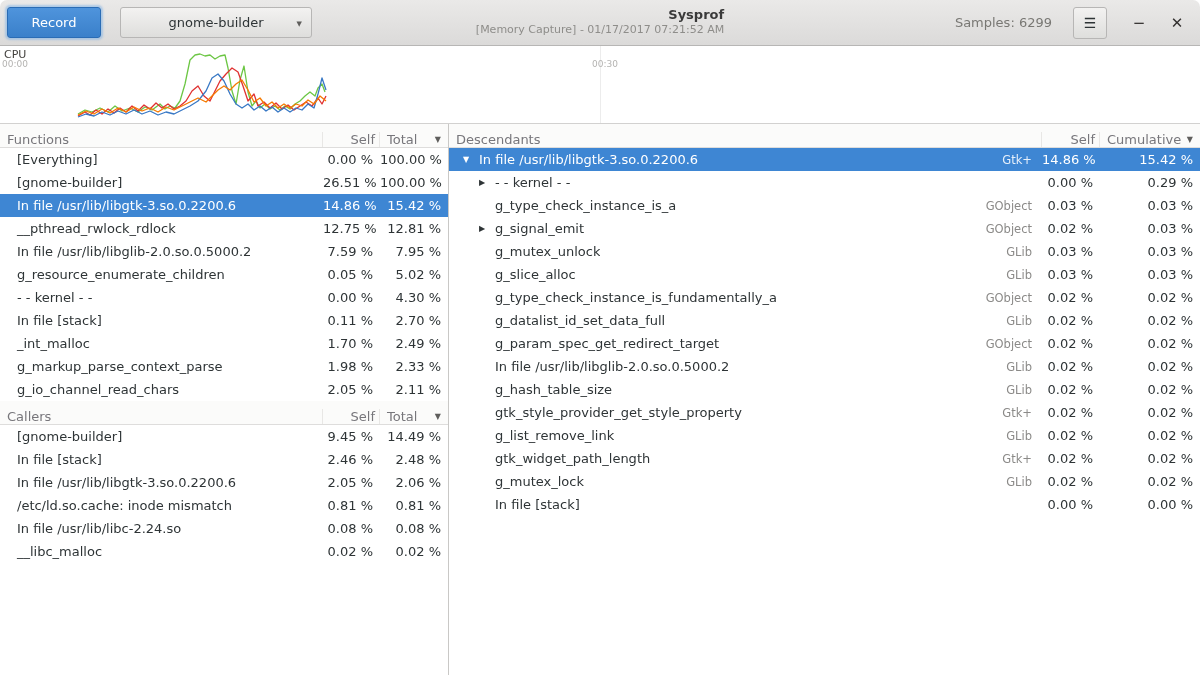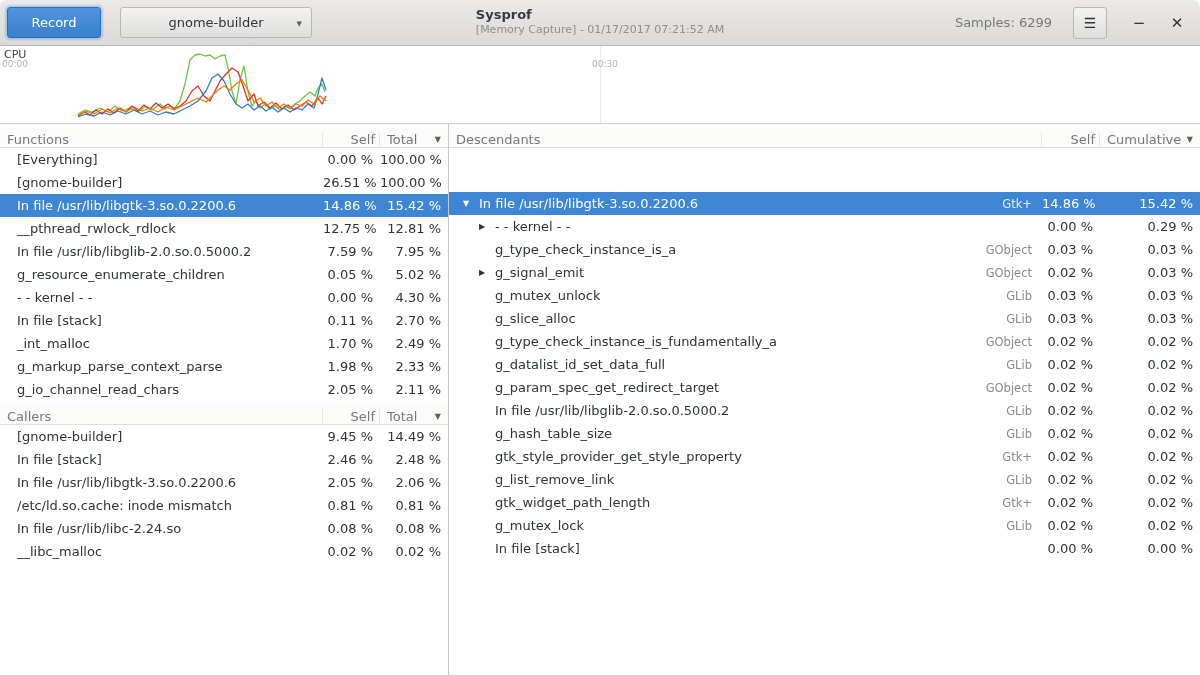--- a/index.html
+++ b/index.html
@@ -34,21 +34,21 @@
     position:relative; font-size:13px; color:#2e3436;
     display:flex; align-items:center; justify-content:center;
     cursor:pointer;
   }
   .process-select .arrow {
     position:absolute; right:9px; top:12px;
     font-size:7px; color:#5f5e5c;
   }
   .titlebox {
     position:absolute; left:50%; top:7px; transform:translateX(-50%);
-    text-align:left; line-height:1.25; pointer-events:none;
+    text-align:right; line-height:1.25; pointer-events:none;
   }
   .title { font-size:13px; font-weight:bold; color:#3a3a3a; }
   .subtitle { font-size:11px; color:#8e8d8a; }
   .samples {
     position:absolute; right:148px; top:15px;
     font-size:13px; color:#797874;
   }
   .menu-btn {
     position:absolute; right:93px; top:7px;
     width:34px; height:32px;
@@ -74,21 +74,21 @@
   .graph .cpu-label { position:absolute; left:4px; top:2px; font-size:11px; color:#44423f; z-index:2; }
   .graph .tick { position:absolute; font-size:9px; color:#b4b3b1; z-index:2; }
   .tick-start { left:2px; top:13px; }
   .tick-mid { left:592px; top:13px; }
   .gridline { position:absolute; left:600px; top:0; bottom:0; width:1px; background:#ececec; }
   .graph svg { position:absolute; left:0; top:0; }
 
   
   .main { flex:1; display:flex; min-height:0; }
   .left-panel { width:449px; flex:0 0 449px; border-right:1px solid #c9c8c6; display:flex; flex-direction:column; }
-  .right-panel { flex:1; display:flex; flex-direction:column;gap:44px; }
+  .right-panel { flex:1; display:flex; flex-direction:column; }
 
   
   .thead {
     height:24px; flex:0 0 24px;
     background:#fbfbfa; border-bottom:1px solid #dedddc;
     display:flex; align-items:flex-end;
     font-size:13px; color:#77767b;
   }
   .thead .cell {
     display:flex; align-items:center;

